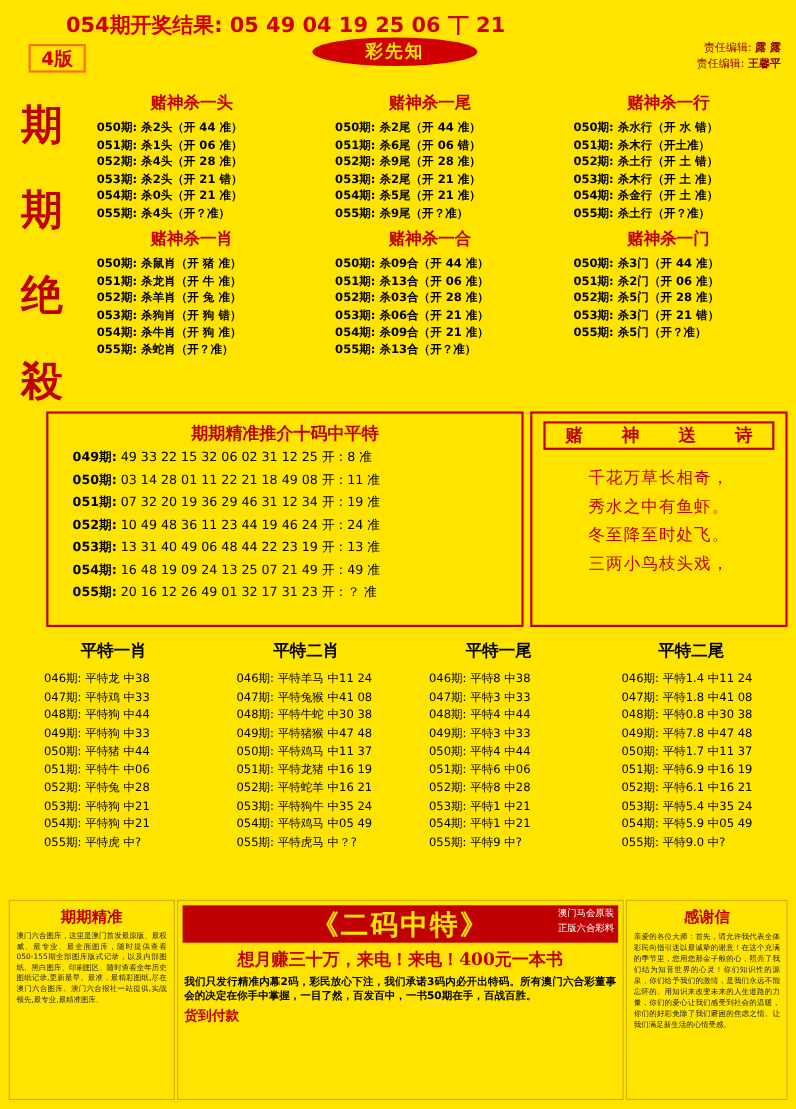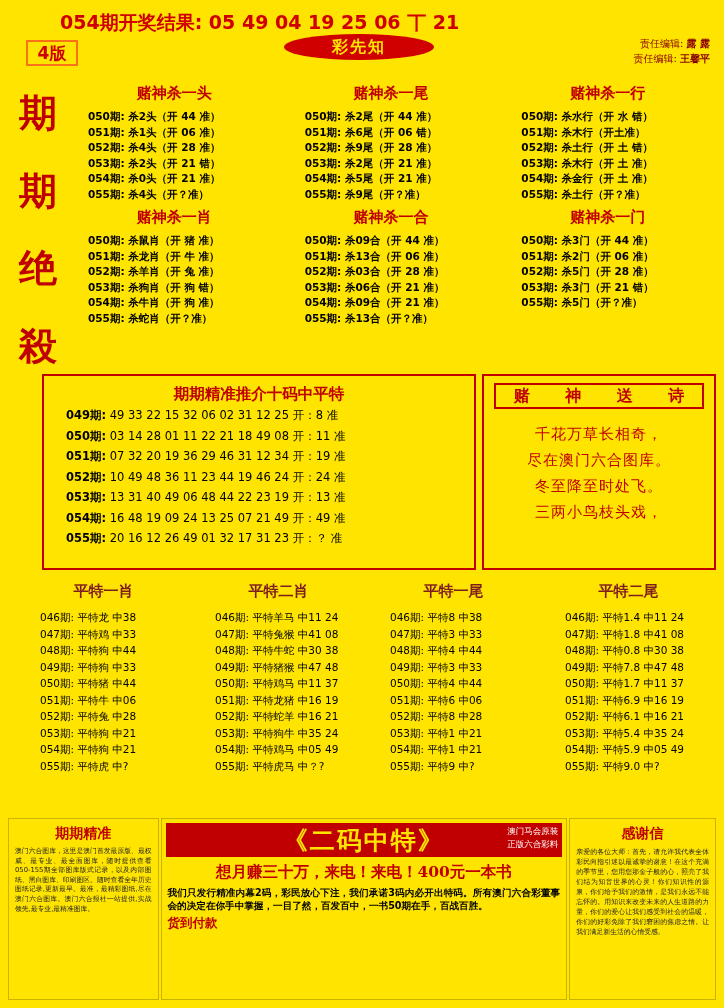--- a/index.html
+++ b/index.html
@@ -150,21 +150,21 @@
   .pt {
     position:absolute; left:8px; top:504px;
     width:700px; height:234px;
     background:#ffe400;
   }
   .pt-grid {
     display:grid; grid-template-columns:1fr 1fr 1fr 1fr;
     width:100%;
   }
   .pt-h {
-    text-align:center; color:#7f1d1d;
+    text-align:center; color:#000000;
     font-size:15px; font-weight:bold;
     margin:4px 0 8px 0;
     font-family:"DejaVu Serif", serif;
   }
   .pt-row {
     font-size:10.5px; color:#000;
     line-height:16.5px;
     padding-left:24px;
     white-space:nowrap;
   }
@@ -373,21 +373,21 @@
 
     <div class="box-poem">
       <div class="poem-head">
         <span>赌</span>
         <span>神</span>
         <span>送</span>
         <span>诗</span>
       </div>
       <div style="margin-top:12px;">
         <div class="poem-line">千花万草长相奇，</div>
-        <div class="poem-line">尽在澳门六合图库。</div>
+        <div class="poem-line">秀水之中有鱼虾。</div>
         <div class="poem-line">冬至降至时处飞。</div>
         <div class="poem-line">三两小鸟枝头戏，</div>
       </div>
     </div>
   </div>
 
   <div class="pt">
     <div class="pt-grid">
       <div>
         <div class="pt-h">平特一肖</div>

